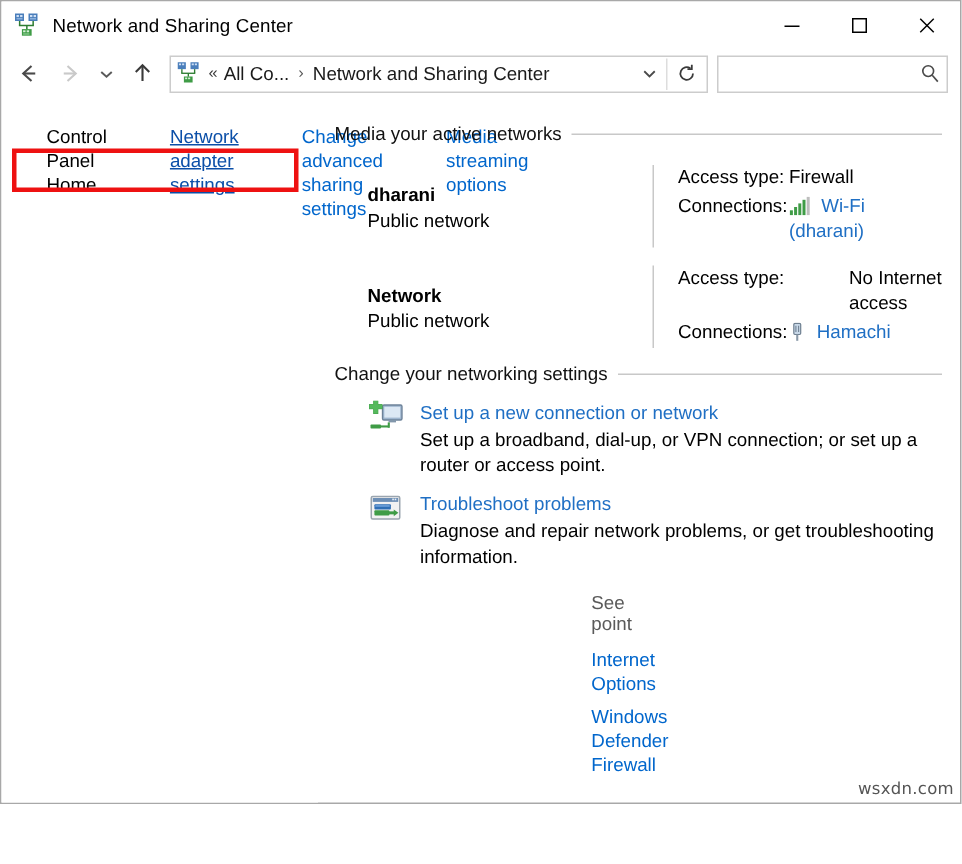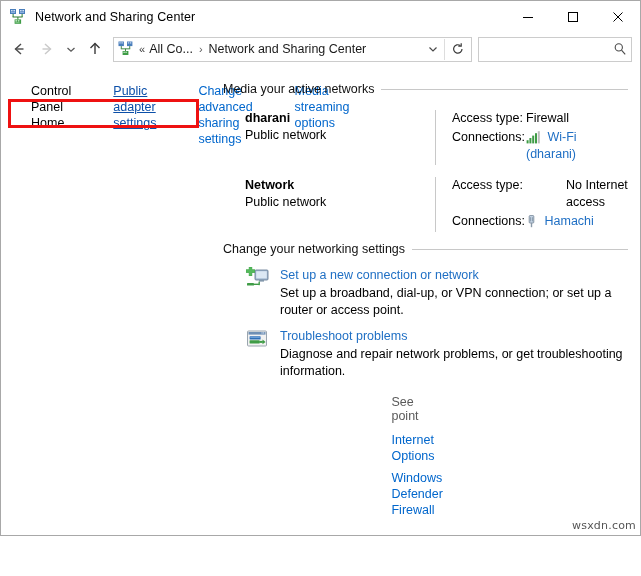--- a/index.html
+++ b/index.html
@@ -238,20 +238,21 @@
     display: flex;
     padding: 12px 0 0 0;
     min-height: 56px;
     box-sizing: border-box;
   }
   .net-name-col {
     width: 212px;
     min-width: 212px;
     padding-left: 22px;
     box-sizing: border-box;
+    margin-top: 12px;
   }
   .net-name {
     font-weight: bold;
     font-size: 12.5px;
     line-height: 17px;
     color: #000000;
   }
   .net-type {
     font-size: 12.5px;
     line-height: 17px;
@@ -447,21 +448,21 @@
           <line x1="8.5" y1="8.2" x2="12.2" y2="12.4" stroke="#4a4a4a" stroke-width="1.1"></line>
         </svg>
       </div>
     </div>
   </div>
 
   <div class="content">
 
     <div class="sidebar">
       <a class="side-link home" href="#">Control Panel Home</a>
-      <a class="side-link highlighted" href="#">Public adapter settings</a>
+      <a class="side-link highlighted" href="#">Network adapter settings</a>
       <a class="side-link" href="#">Change advanced sharing settings</a>
       <a class="side-link" href="#">Media streaming options</a>
 
       <div class="see-also">
         <div class="see-also-label">See point</div>
         <a class="side-link" href="#">Internet Options</a>
         <a class="side-link" href="#">Windows Defender Firewall</a>
       </div>
 
       <div class="annotation-box"></div>

